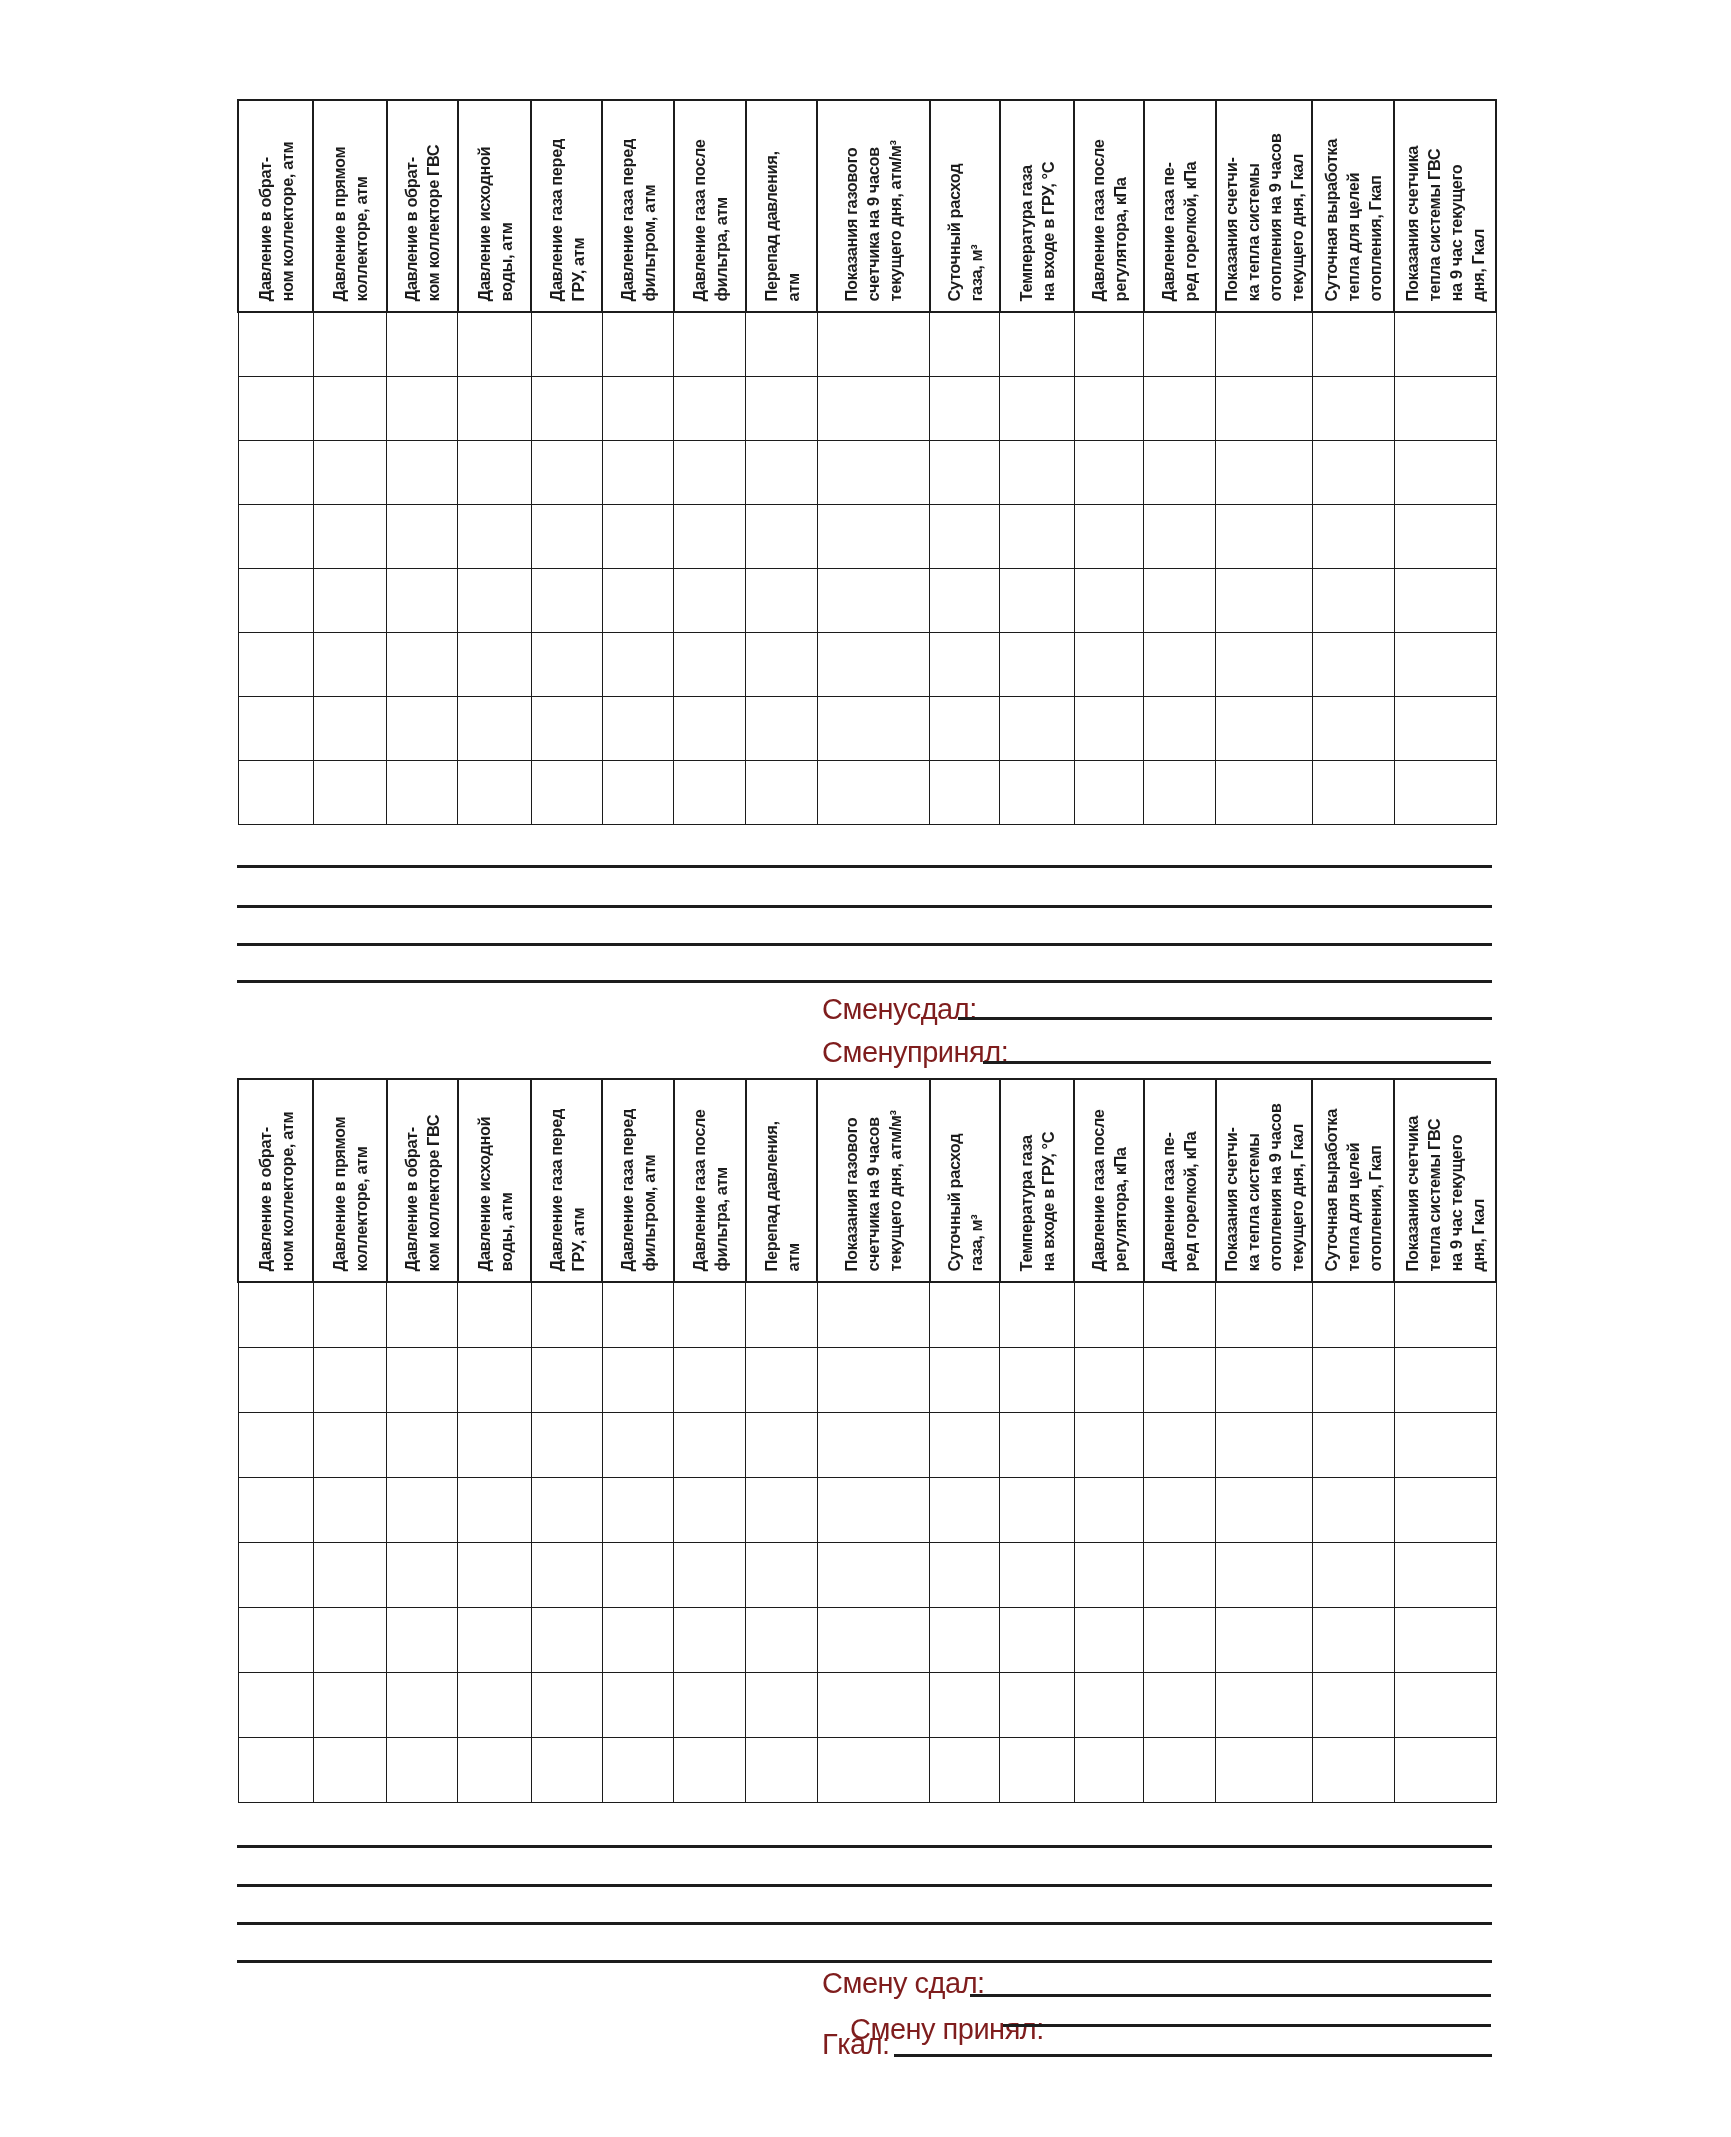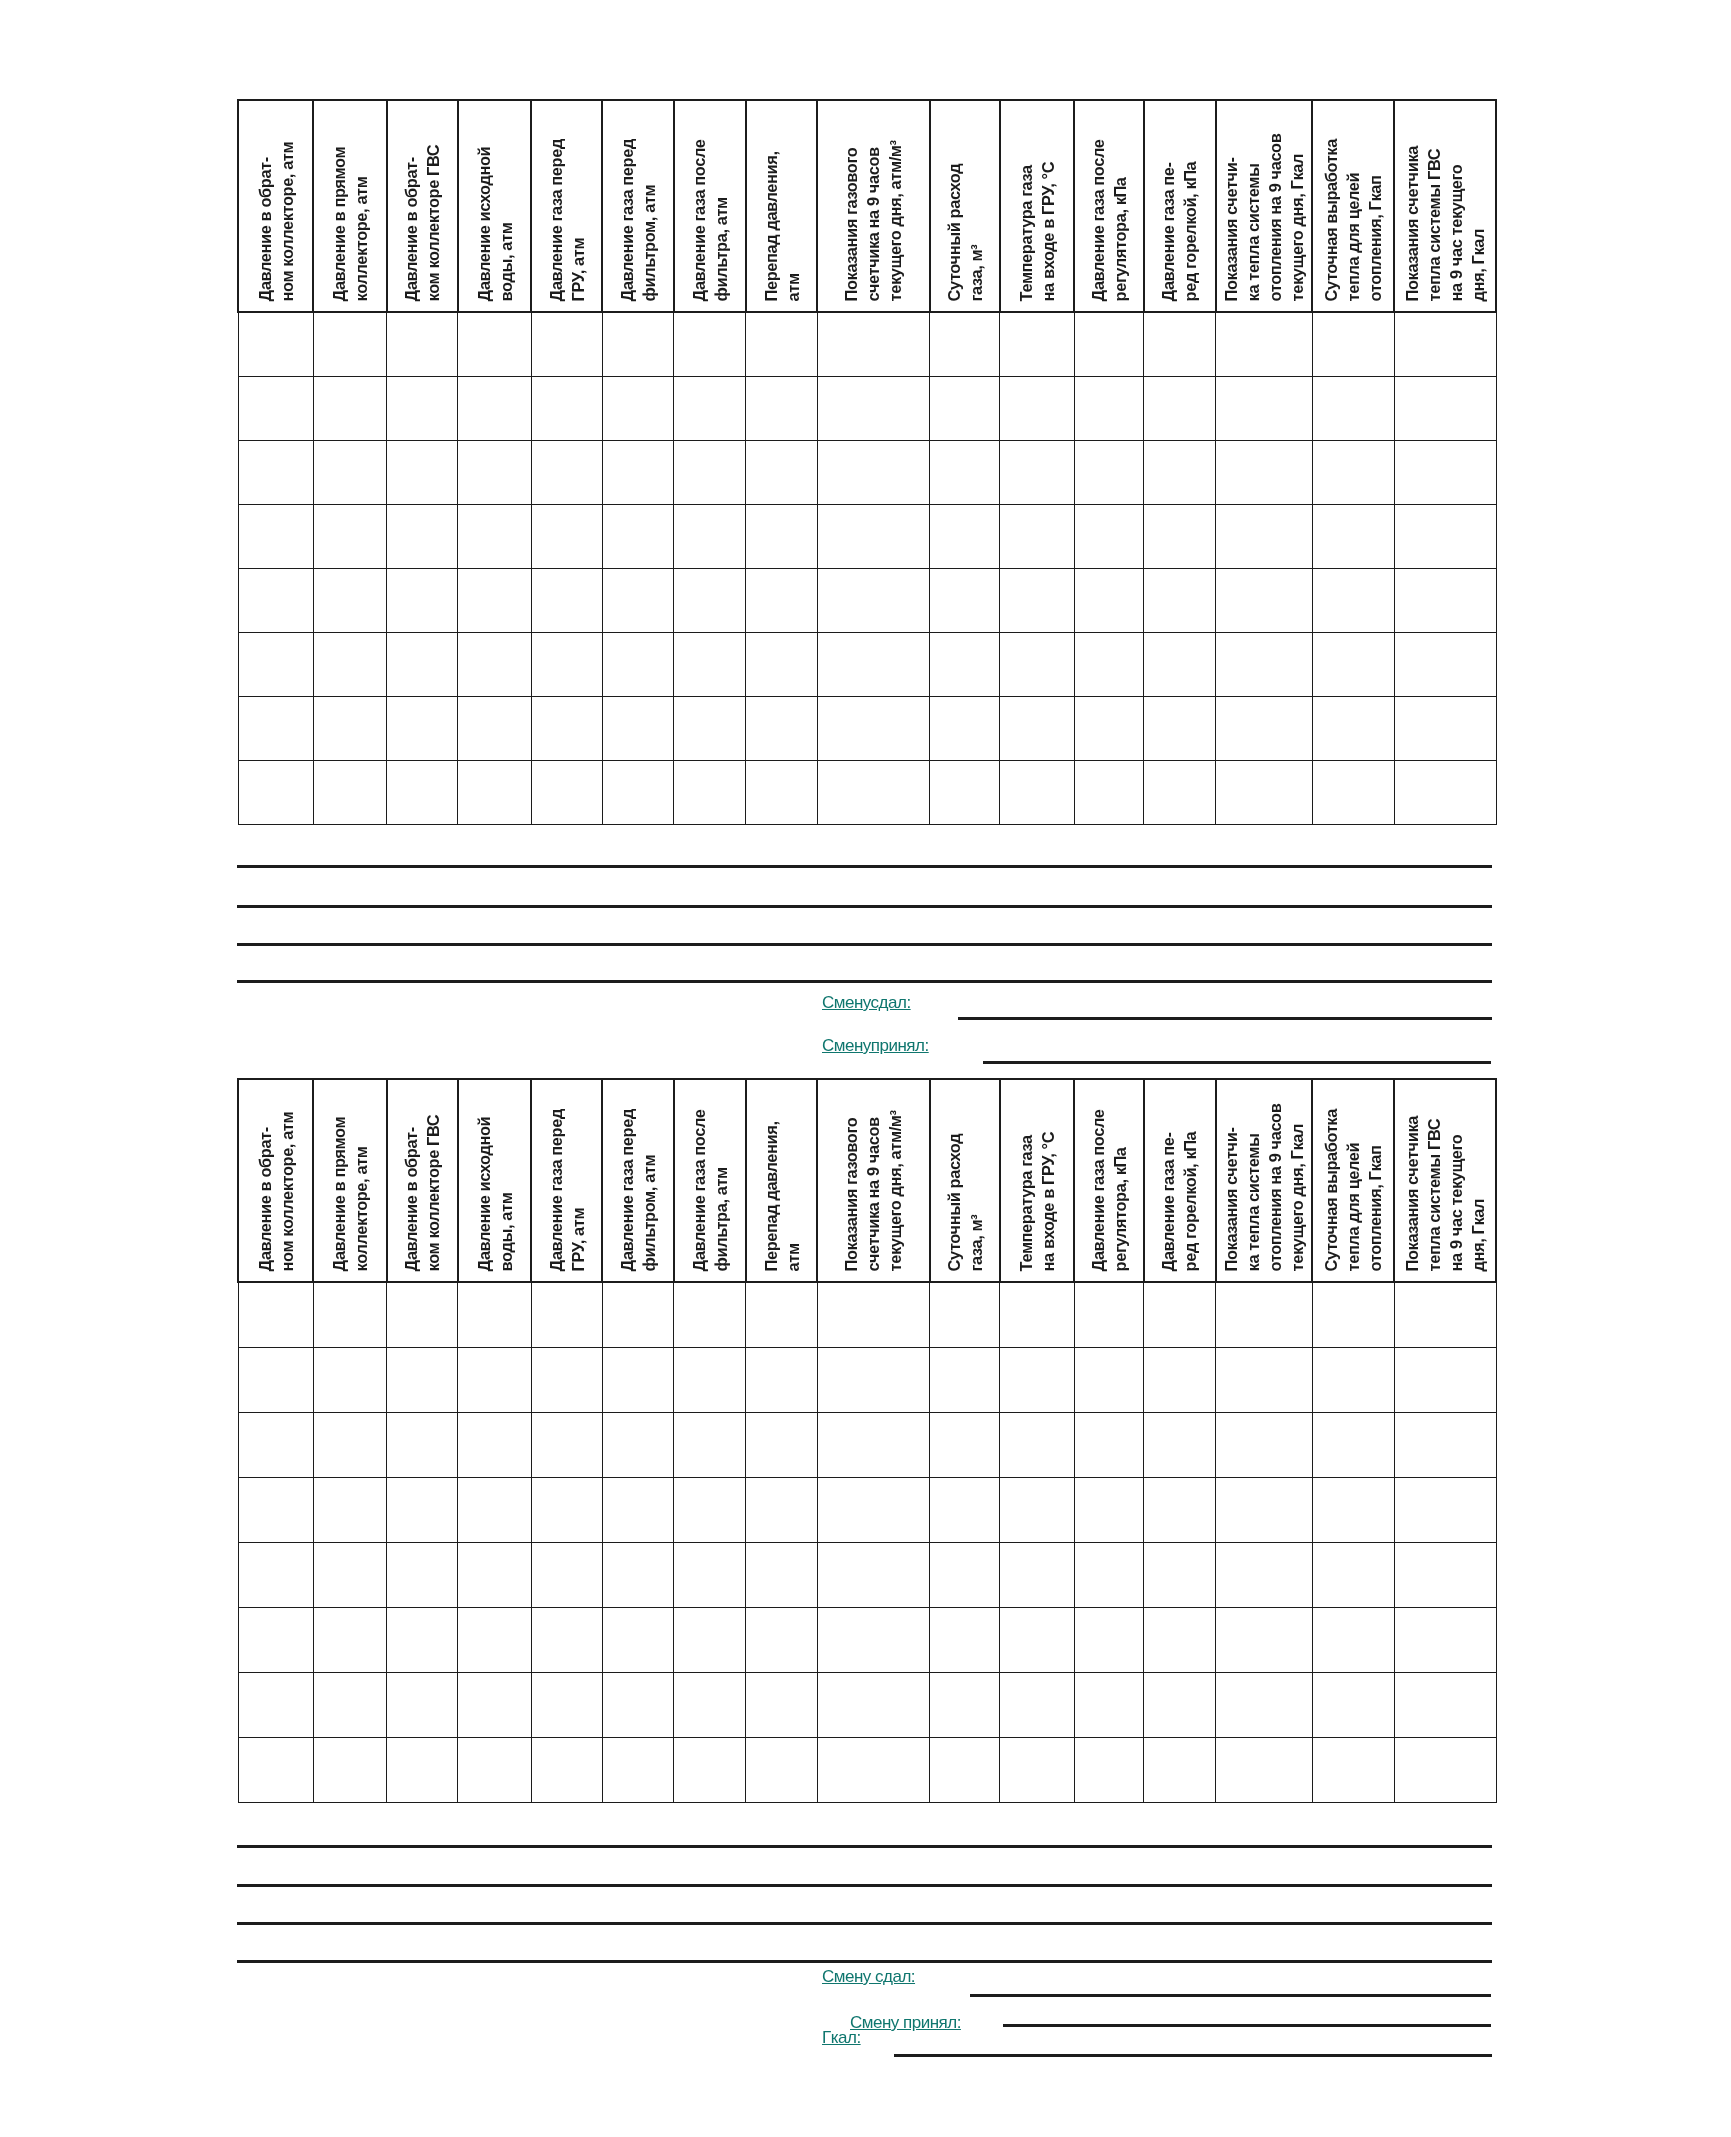--- a/index.html
+++ b/index.html
@@ -34,25 +34,24 @@
     text-align:left;
     font-size:16.4px;
     line-height:22px;
     letter-spacing:-0.4px;
     padding-left:5.5px;
     padding-right:11px;
   }
   .hline{position:absolute;height:2.7px;background:#1c1c1c;}
   .label{
     position:absolute;
-    font-size:17px;
+    font-size:29px;
     letter-spacing:-0.5px;
     white-space:nowrap;
-    color:#0f766e;
-    text-decoration:underline;
+    color:#7f1d1d;
   }
 </style>
 </head>
 <body>
 
 <div class="page">
 
   <div id="generated-tables">
       <table class="log" style="left: 237px; top: 99px; width: 1260px; --hdh: 212px;">
         <colgroup>

